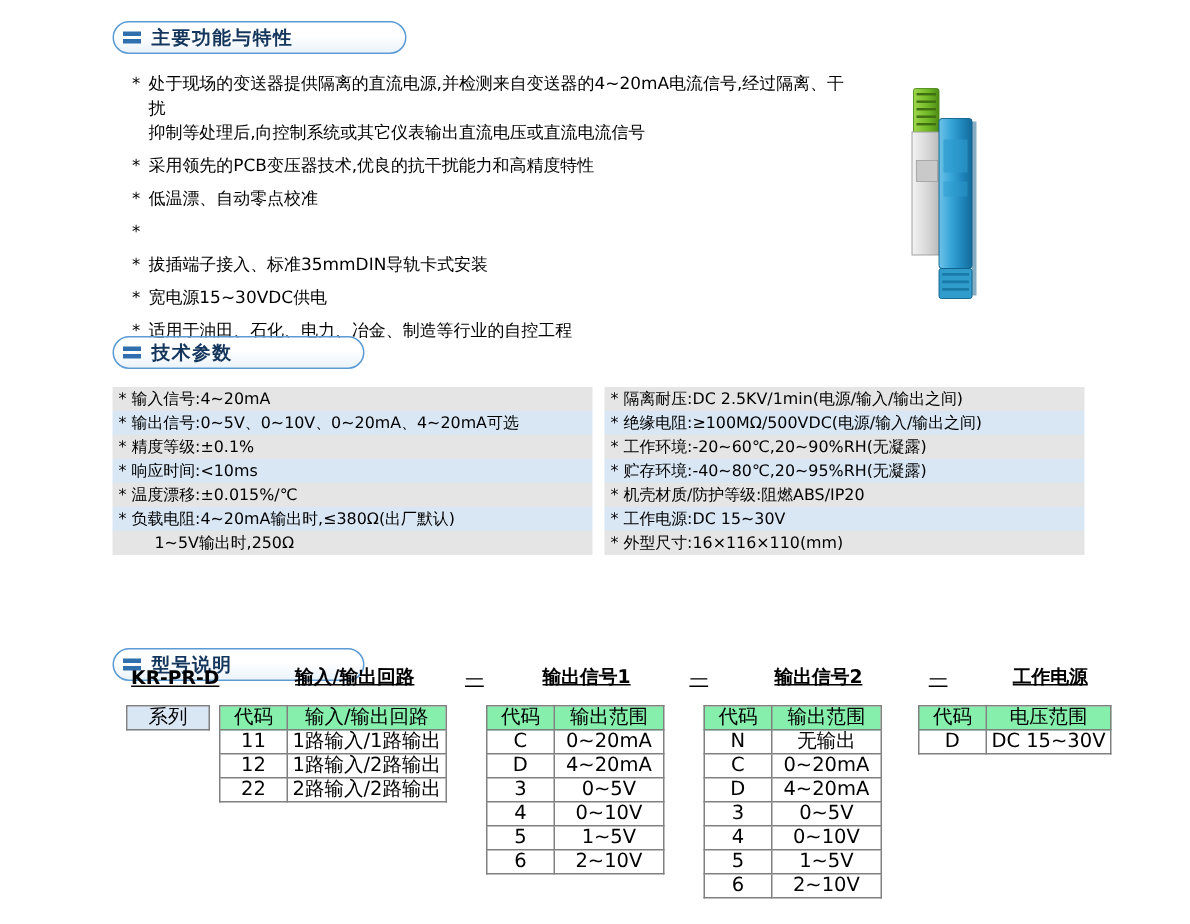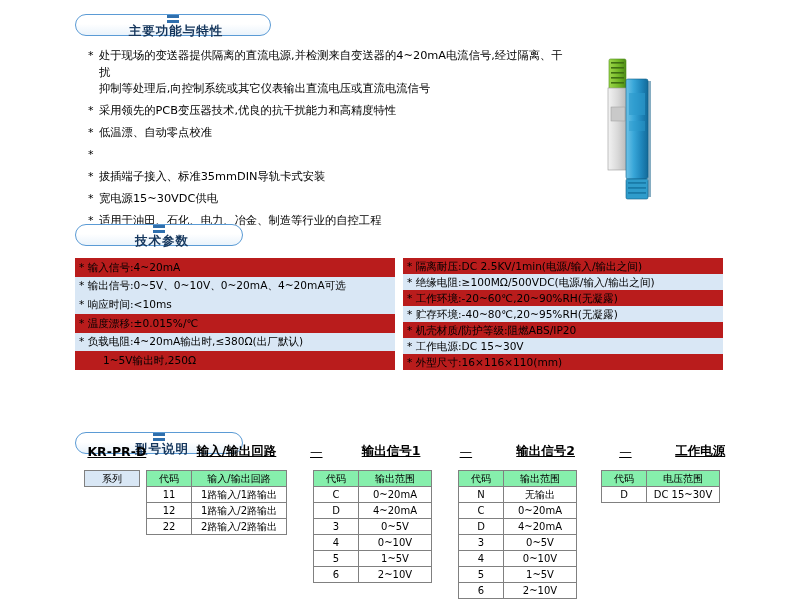--- a/index.html
+++ b/index.html
@@ -21,21 +21,20 @@
   .section-head {
     position: absolute;
     height: 22px;
     display: flex;
     align-items: center;
     border: 1px solid #5b9bd5;
     border-radius: 11px;
     background: linear-gradient(to bottom, #ffffff 0%, #ffffff 45%, #eaf3fb 100%);
     box-sizing: border-box;
     padding-left: 6px;
-    flex-direction: column;
   }
   .section-head .bars {
     display: flex;
     flex-direction: column;
     justify-content: center;
     gap: 2px;
     margin-right: 7px;
   }
   .section-head .bars i {
     display: block;
@@ -98,21 +97,21 @@
     font-size: 10.6px;
   }
   .spec-col.left { width: 320px; }
   .spec-col.right { width: 320px; margin-left: 8px; }
   .spec-col td {
     height: 16px;
     padding: 0 2px 0 4px;
     white-space: nowrap;
     line-height: 15px;
   }
-  .r-odd { background: #b91c1c; }
+  .r-odd { background: #e5e5e5; }
   .r-even { background: #d9e7f5; }
 
   
   .model-wrap {
     position: absolute;
     left: 60px;
     top: 440px;
     width: 700px;
   }
   .model-head-row {
@@ -133,21 +132,21 @@
   .mh-pwr { width: 120px; }
 
   .model-boxes {
     display: flex;
     align-items: flex-start;
     margin-top: 8px;
     margin-left: 2px;
   }
   .mbox {
     border-collapse: collapse;
-    font-size: 10px;
+    font-size: 13px;
   }
   .mbox td, .mbox th {
     border: 1px solid #808080;
     height: 15px;
     padding: 0 3px;
     text-align: center;
     white-space: nowrap;
     font-weight: normal;
     line-height: 14px;
   }
@@ -275,20 +274,23 @@
 
 <div class="spec-wrap">
   <table class="spec-col left">
     <tbody>
         <tr class="r-odd">
           <td>* 输入信号:4~20mA</td>
         </tr>
     <tr class="r-even">
           <td>* 输出信号:0~5V、0~10V、0~20mA、4~20mA可选</td>
         </tr>
+    <tr class="r-odd">
+          <td>* 精度等级:±0.1%</td>
+        </tr>
     <tr class="r-even">
           <td>* 响应时间:&lt;10ms</td>
         </tr>
     <tr class="r-odd">
           <td>* 温度漂移:±0.015%/℃</td>
         </tr>
     <tr class="r-even">
           <td>* 负载电阻:4~20mA输出时,≤380Ω(出厂默认)</td>
         </tr>
     <tr class="r-odd">

